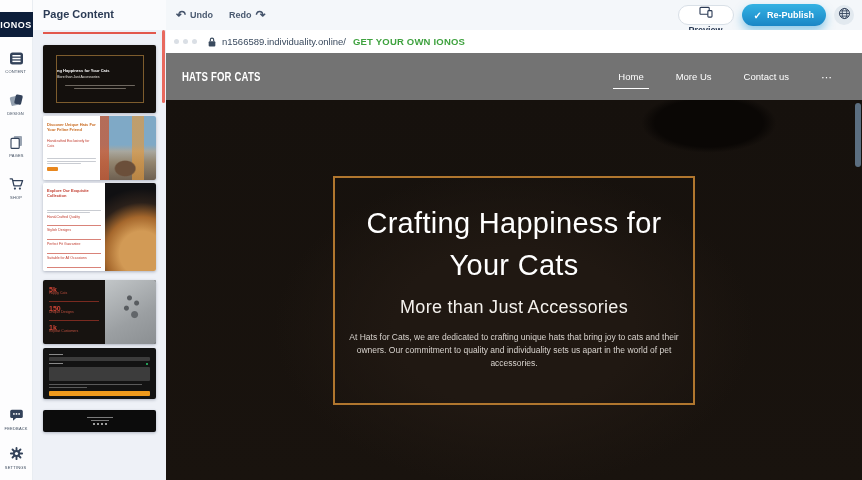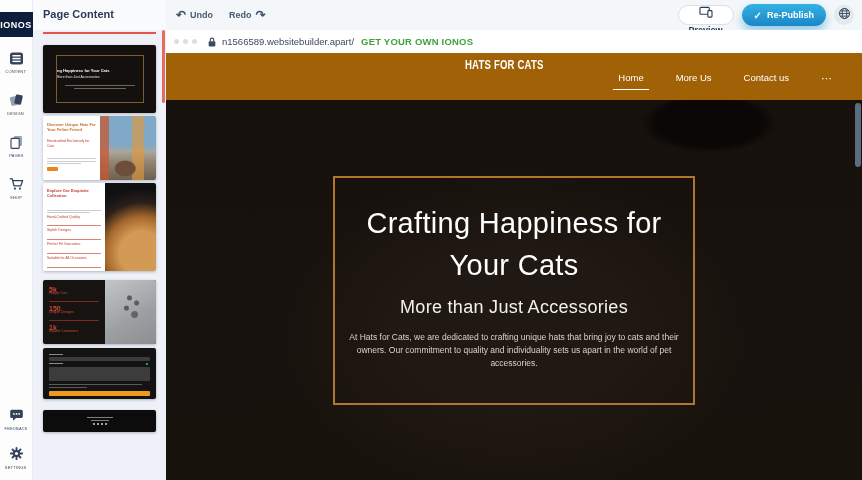--- a/index.html
+++ b/index.html
@@ -92,21 +92,21 @@
   .btn-globe { width:20px; height:20px; border-radius:50%; background:#e2e9ef; border:none; display:flex; align-items:center; justify-content:center; cursor:pointer; }
 
   .browser { height:23px; background:#fff; display:flex; align-items:center; padding-left:8px; }
   .bdot { width:5px; height:5px; border-radius:50%; background:#dadfe5; margin-right:4px; }
   .lock { margin:0 5px 0 6px; display:flex; }
   .url { font-size:9.5px; color:#3a4a5e; }
   .cta { font-size:9.5px; font-weight:bold; color:#3fa23f; margin-left:7px; letter-spacing:.2px; cursor:pointer; }
 
   
   .preview { flex:1; position:relative; background:#18130f; overflow:hidden; }
-  .site-header { height:47px; background:#a16207; display:flex; align-items:center; padding:5px 16px; position:relative; z-index:2;flex-direction:column; }
+  .site-header { height:47px; background:#737373; display:flex; align-items:center; padding:16px 16px; position:relative; z-index:2; }
   .site-logo { color:#fff; font-weight:bold; font-size:12px; letter-spacing:.2px; transform:scaleX(.8); transform-origin:left center; white-space:nowrap; }
   .site-nav { margin-left:auto; display:flex; gap:32px; align-items:center; padding-right:14px; }
   .nav-item { color:#fff; font-size:9.5px; cursor:pointer; position:relative; }
   .nav-item.active::after { content:""; position:absolute; left:-5px; right:-5px; bottom:-7px; height:1.5px; background:#fff; }
   .nav-more { color:#fff; font-size:11px; cursor:pointer; line-height:6px; }
 
   .hero { position:absolute; left:0; right:0; top:47px; bottom:0; display:flex; justify-content:center;
       background:
         radial-gradient(ellipse 90px 40px at 78% 6%, #0a0705 0 60%, rgba(0,0,0,0) 75%),
         radial-gradient(ellipse 300px 200px at 50% 60%, #201812 0 40%, rgba(0,0,0,0) 80%),
@@ -323,21 +323,21 @@
     <div class="browser">
       <span class="bdot"></span>
       <span class="bdot"></span>
       <span class="bdot"></span>
       <span class="lock">
         <svg width="10" height="12" viewBox="0 0 12 14">
             <rect x="2" y="6" width="8" height="6.5" rx="1.2" fill="#3a4a5e"></rect>
             <path d="M4 6V4.4a2 2 0 0 1 4 0V6" fill="none" stroke="#3a4a5e" stroke-width="1.4"></path>
           </svg>
       </span>
-      <span class="url">n1566589.websitebuilder.apart/</span>
+      <span class="url">n1566589.individuality.online/</span>
       <span class="cta">GET YOUR OWN IONOS</span>
     </div>
 
     <div class="preview">
       <div class="site-header">
         <span class="site-logo">HATS FOR CATS</span>
         <div class="site-nav">
           <span class="nav-item active">Home</span>
           <span class="nav-item">More Us</span>
           <span class="nav-item">Contact us</span>

